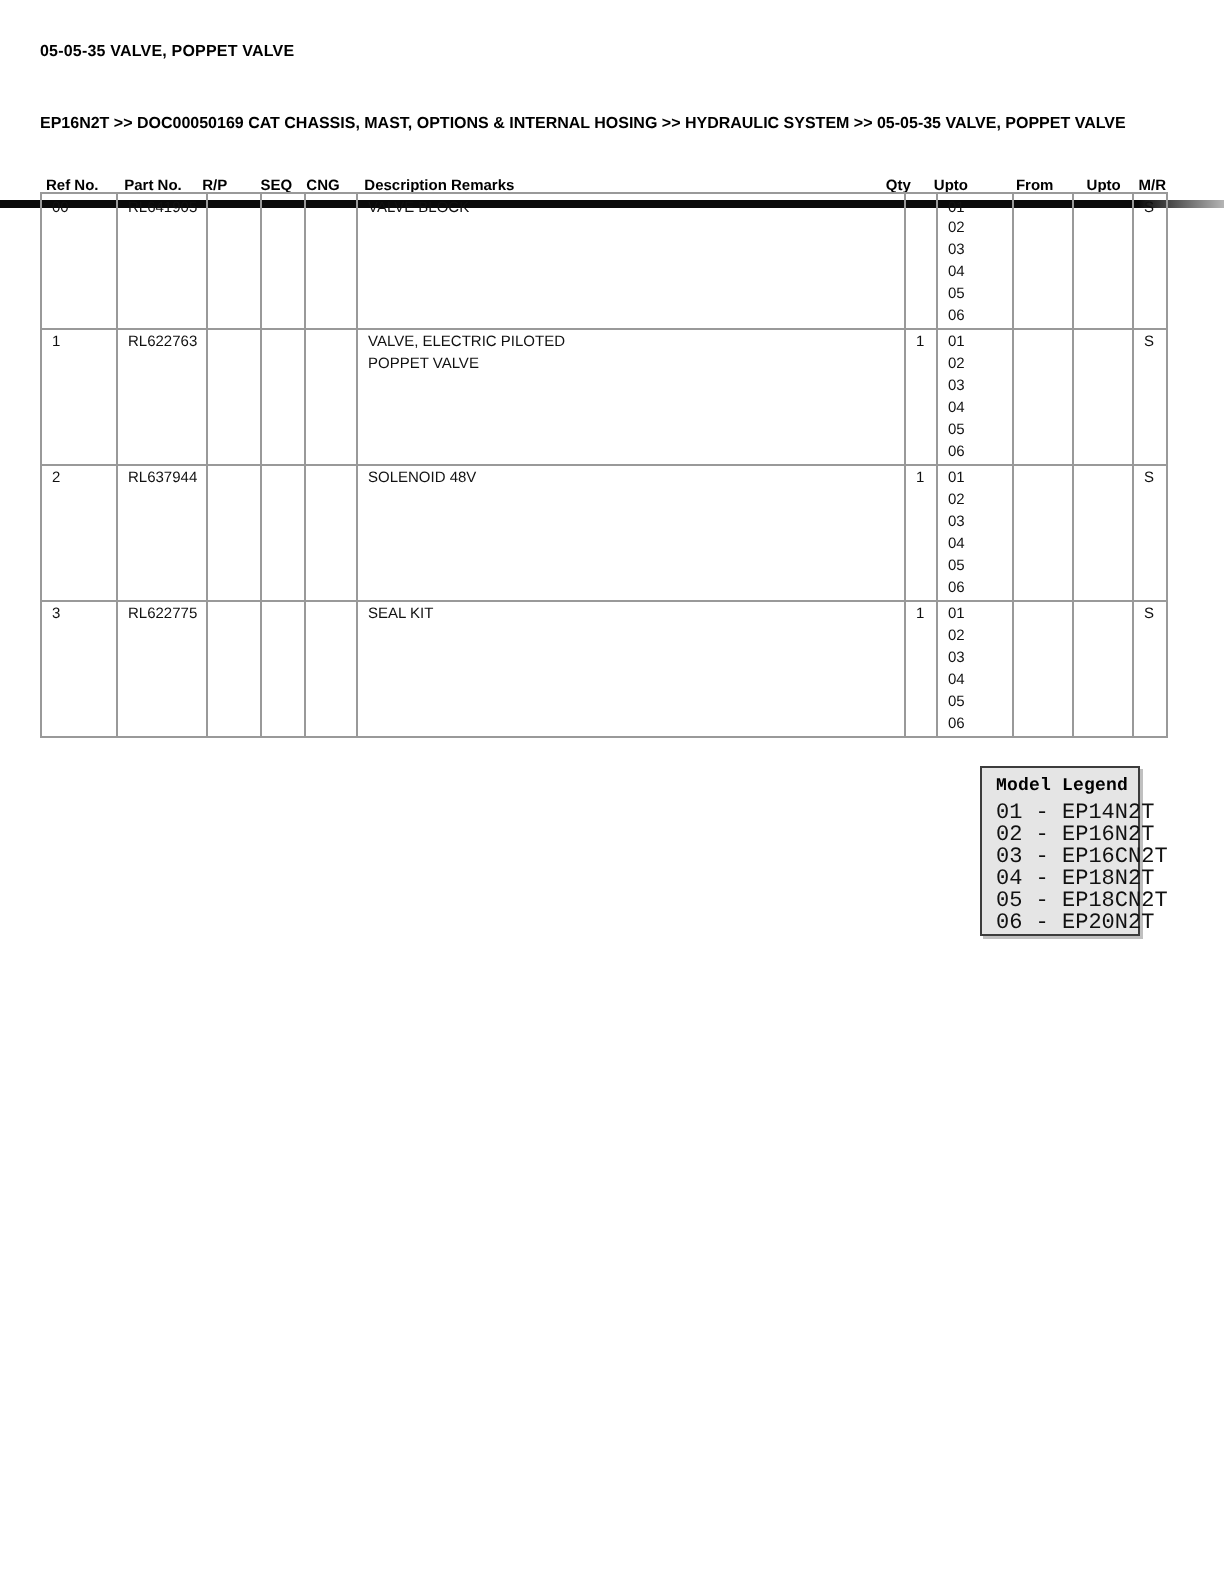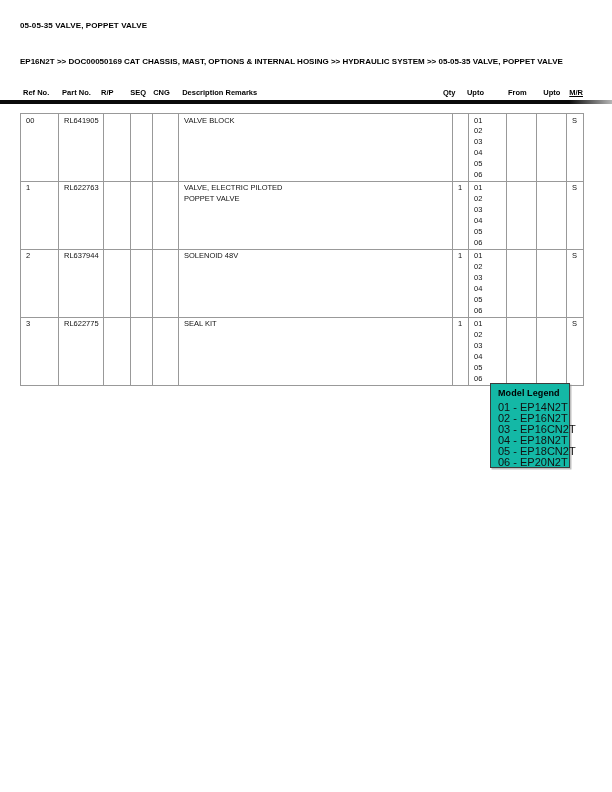--- a/index.html
+++ b/index.html
@@ -57,21 +57,21 @@
   
   .thick-rule {
     position: absolute;
     left: 0; top: 100px;
     width: 612px; height: 3.5px;
     background: linear-gradient(to right, #0a0a0a 0%, #0a0a0a 93%, #b5b5b5 100%);
   }
   
   table.parts {
     position: absolute;
-    left: 20px; top: 113px;
+    left: 20px; top: 96px;
     width: 563px;
     border-collapse: collapse;
     table-layout: fixed;
     font-size: 7.5px;
     color: #111;
   }
   table.parts td {
     border: 1px solid #999999;
     vertical-align: top;
     line-height: 10.9px;
@@ -82,24 +82,25 @@
   table.parts tr { height: 67px; }
   td.c-desc { padding-left: 8px; }
   td.c-qty  { padding-left: 5px; }
   td.c-model{ padding-left: 4px; }
   td.c-mr   { padding-left: 6px; }
   
   .legend {
     position: absolute;
     left: 490px; top: 383px;
     width: 80px; height: 85px;
-    background: #14b8a6;
+    background: #e5e5e5;
     border: 1.5px solid #3c3c3c;
     box-shadow: 1.5px 1.5px 0 rgba(140,140,140,0.55);
     padding: 4px 0 0 7px;
+    font-family: Liberation Mono, monospace;
   }
   .legend-title {
     font-size: 9px; font-weight: bold;
     color: #000;
     margin-bottom: 4px;
     letter-spacing: 0.1px;
   }
   .legend-item {
     font-size: 11px;
     line-height: 11px;

